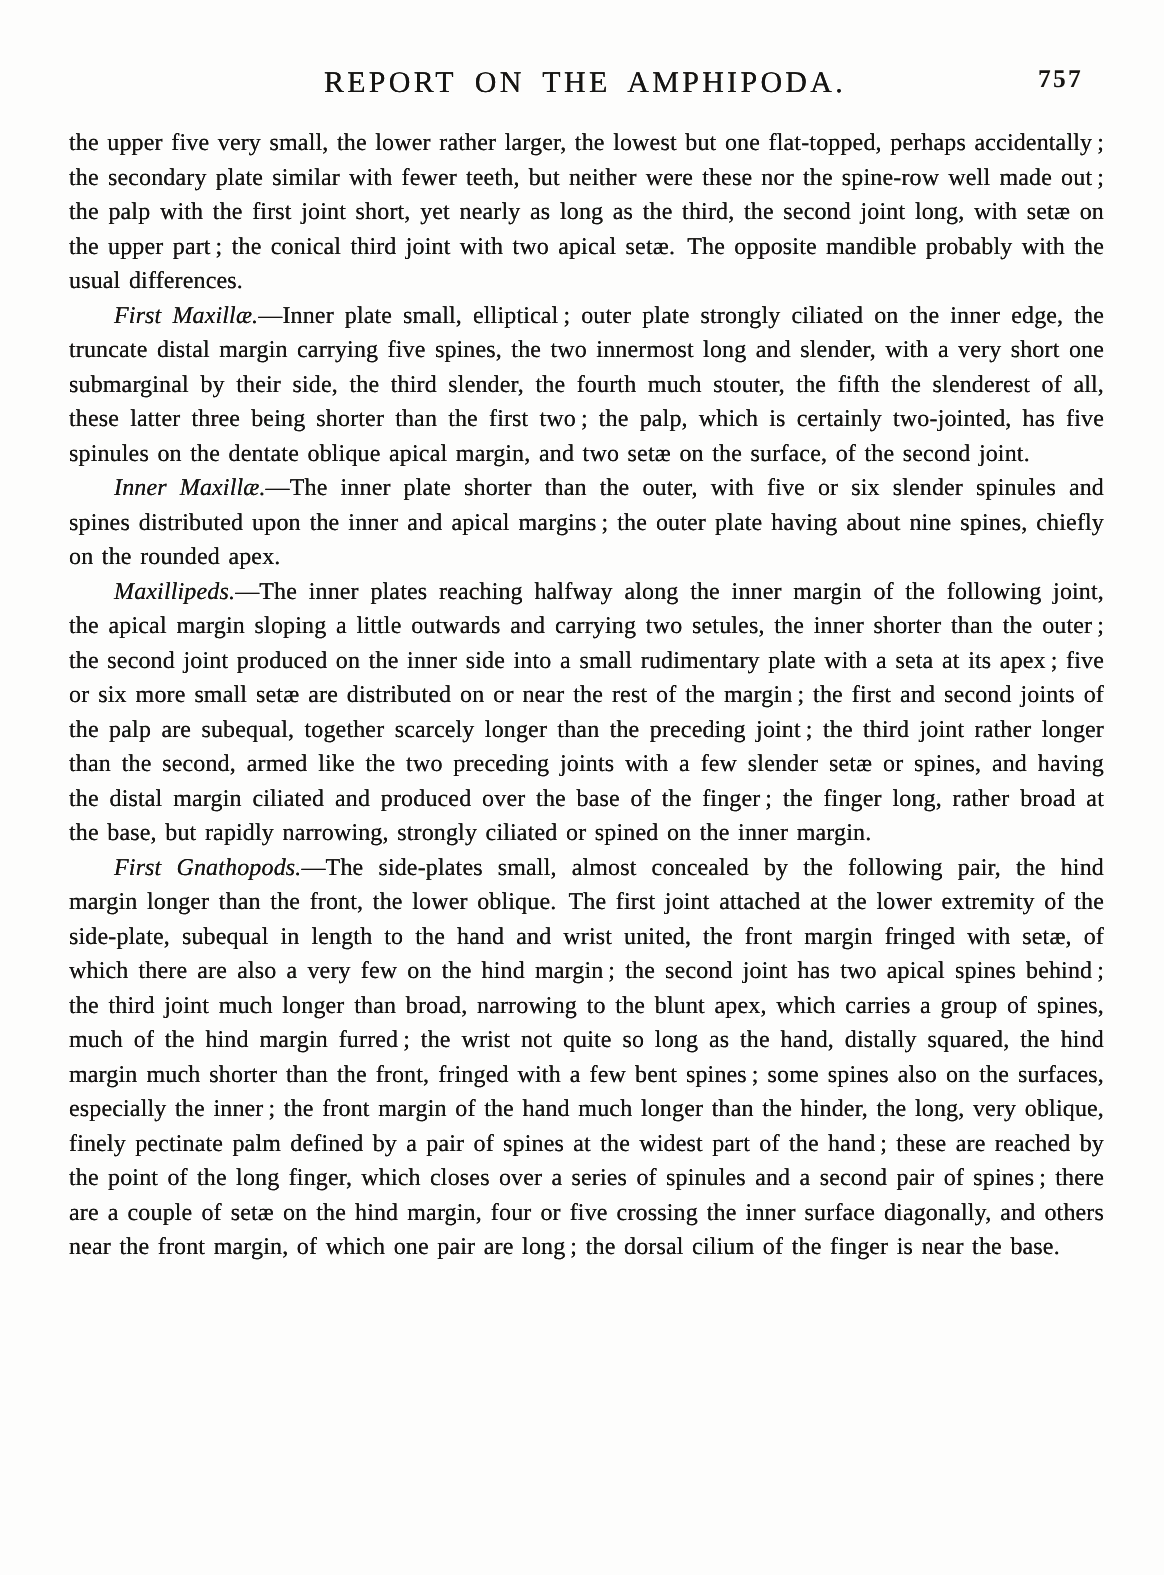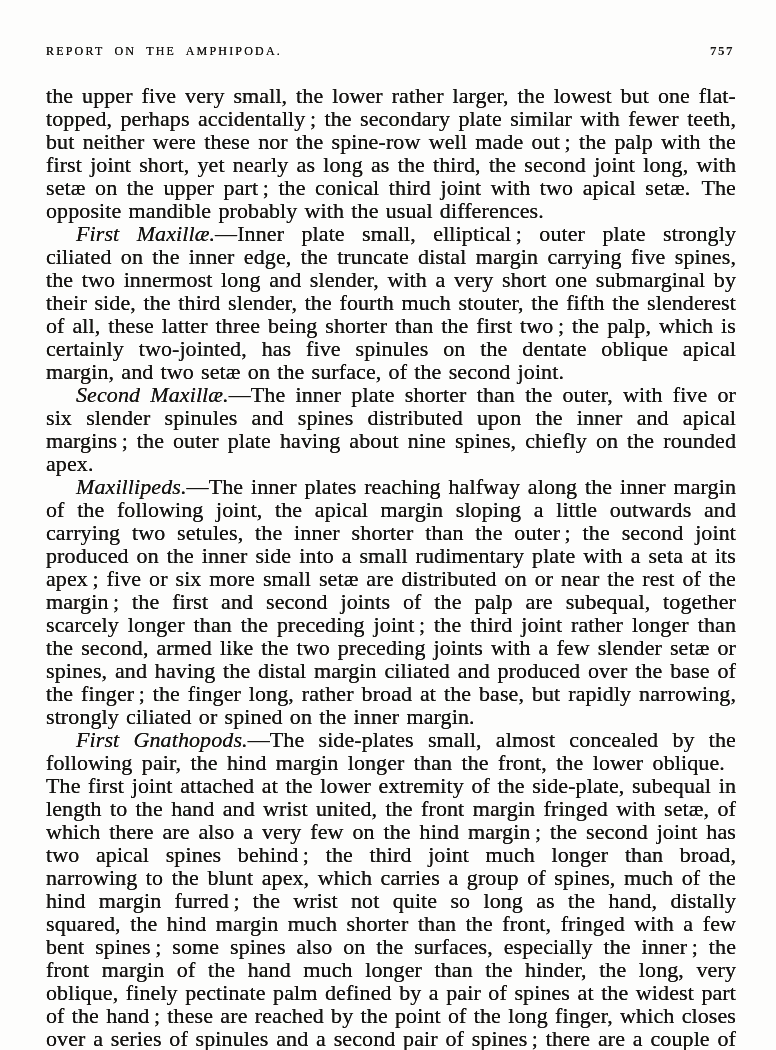--- a/index.html
+++ b/index.html
@@ -14,43 +14,43 @@
   }
   .running-head {
     position: absolute;
     top: 44px;
     left: 46px;
     right: 42px;
     height: 22px;
   }
   .head-title {
     display: block;
-    text-align: left;
-    font-size: 12px;
+    text-align: center;
+    font-size: 20px;
     letter-spacing: 2.2px;
     word-spacing: 5px;
     text-shadow: 0 0 0.4px currentColor;
   }
   .page-num {
     position: absolute;
-    right: 0;
+    right: 12px;
     top: -1px;
-    font-size: 13px;
+    font-size: 17px;
     font-weight: bold;
     letter-spacing: 1.5px;
   }
   .body-text {
     position: absolute;
     top: 84px;
     left: 46px;
     width: 690px;
   }
   .para {
     margin: 0;
-    font-size: 22px;
+    font-size: 16px;
     line-height: 23px;
     text-align: justify;
     word-spacing: 1.6px;
     letter-spacing: 0.1px;
     text-shadow: 0 0 0.35px currentColor;
   }
   .para.indent { text-indent: 30px; }
   .lead { font-style: italic; }
 </style>
 </head>
@@ -61,19 +61,19 @@
     <span class="head-title">REPORT ON THE AMPHIPODA.</span>
     <span class="page-num">757</span>
   </header>
 
   <main class="body-text">
     <p class="para"><span class="lead"></span><span>the upper five very small, the lower rather larger, the lowest but one flat-topped, perhaps accidentally ; the secondary plate similar with fewer teeth, but neither were these nor the spine-row well made out ; the palp with the first joint short, yet nearly as long as the third, the second joint long, with setæ on the upper part ; the conical third joint with two apical setæ. The opposite mandible probably with the usual differences.</span></p>
 
 
     <p class="para indent"><span class="lead">First Maxillæ.</span><span>—Inner plate small, elliptical ; outer plate strongly ciliated on the inner edge, the truncate distal margin carrying five spines, the two innermost long and slender, with a very short one submarginal by their side, the third slender, the fourth much stouter, the fifth the slenderest of all, these latter three being shorter than the first two ; the palp, which is certainly two-jointed, has five spinules on the dentate oblique apical margin, and two setæ on the surface, of the second joint.</span></p>
 
-    <p class="para indent"><span class="lead">Second Maxillæ.</span><span>—The inner plate shorter than the outer, with five or six slender spinules and spines distributed upon the inner and apical margins ; the outer plate having about nine spines, chiefly on the rounded apex.</span></p>
+    <p class="para indent"><span class="lead">Inner Maxillæ.</span><span>—The inner plate shorter than the outer, with five or six slender spinules and spines distributed upon the inner and apical margins ; the outer plate having about nine spines, chiefly on the rounded apex.</span></p>
 
     <p class="para indent"><span class="lead">Maxillipeds.</span><span>—The inner plates reaching halfway along the inner margin of the following joint, the apical margin sloping a little outwards and carrying two setules, the inner shorter than the outer ; the second joint produced on the inner side into a small rudimentary plate with a seta at its apex ; five or six more small setæ are distributed on or near the rest of the margin ; the first and second joints of the palp are subequal, together scarcely longer than the preceding joint ; the third joint rather longer than the second, armed like the two preceding joints with a few slender setæ or spines, and having the distal margin ciliated and produced over the base of the finger ; the finger long, rather broad at the base, but rapidly narrowing, strongly ciliated or spined on the inner margin.</span></p>
 
     <p class="para indent"><span class="lead">First Gnathopods.</span><span>—The side-plates small, almost concealed by the following pair, the hind margin longer than the front, the lower oblique. The first joint attached at the lower extremity of the side-plate, subequal in length to the hand and wrist united, the front margin fringed with setæ, of which there are also a very few on the hind margin ; the second joint has two apical spines behind ; the third joint much longer than broad, narrowing to the blunt apex, which carries a group of spines, much of the hind margin furred ; the wrist not quite so long as the hand, distally squared, the hind margin much shorter than the front, fringed with a few bent spines ; some spines also on the surfaces, especially the inner ; the front margin of the hand much longer than the hinder, the long, very oblique, finely pectinate palm defined by a pair of spines at the widest part of the hand ; these are reached by the point of the long finger, which closes over a series of spinules and a second pair of spines ; there are a couple of setæ on the hind margin, four or five crossing the inner surface diagonally, and others near the front margin, of which one pair are long ; the dorsal cilium of the finger is near the base.</span></p>
   </main>
 </div>
 
 </body></html>

